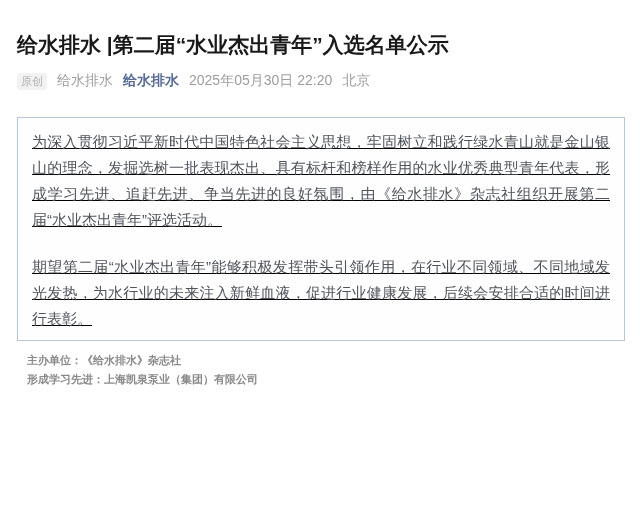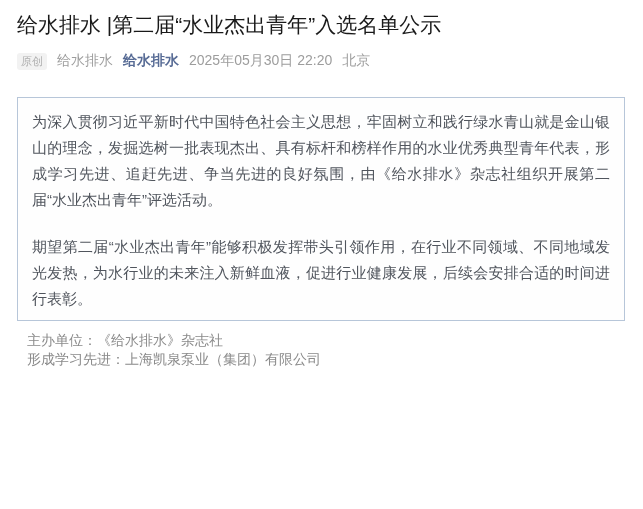--- a/index.html
+++ b/index.html
@@ -4,22 +4,22 @@
 <style>
   html,body{margin:0;padding:0;}
   body{
     width:643px;height:509px;background:#ffffff;overflow:hidden;
     font-family:"Liberation Sans","DejaVu Sans",sans-serif;
     -webkit-font-smoothing:antialiased;
   }
   .page{position:relative;width:643px;height:509px;}
 
   .article-title{
-    margin:10px 17px 0 17px;
-    font-size:21px;line-height:29px;font-weight:400;color:#191919;
+    margin:30px 17px 0 17px;
+    font-size:21px;line-height:29px;font-weight:700;color:#191919;
   }
 
   .byline{
     margin:13px 17px 0 17px;
     display:flex;align-items:center;gap:10px;
     font-size:14px;color:#9d9d9d;white-space:nowrap;
   }
   .original-tag{
     background:#f2f2f2;color:#b0b0b0;font-size:11px;line-height:15px;
     padding:1px 4px;border-radius:3px;flex:0 0 auto;text-align:center;
@@ -28,38 +28,39 @@
     color:#576b95;font-weight:700;text-decoration:none;cursor:pointer;
   }
 
   .content-box{
     box-sizing:border-box;
     margin:27px 17px 0 17px;
     width:608px;
     border:1px solid #b7c6d9;
     background:#fefefe;
     padding:11px 14px 6px 14px;
+    text-decoration:underline;
   }
   .content-box p{
     margin:0 0 12px 0;
     font-size:15px;line-height:26px;color:#50555d;
     text-align:justify;text-justify:inter-ideograph;
   }
   .content-box p.last{margin-bottom:2px;margin-top:21px;}
   .u-green{
     text-decoration-line:underline;
     text-decoration-style:dashed;
     text-decoration-color:#5fcb97;
     text-decoration-thickness:2px;
     text-underline-offset:5px;
   }
 
   .footer{
     margin:10px 16px 0 27px;
-    font-size:14px;line-height:19px;color:#8a8a8a;
+    font-size:11px;line-height:19px;color:#8a8a8a;font-weight:bold;
   }
 </style>
 </head>
 <body>
 
 <div class="page">
 
   <h1 class="article-title">给水排水 |第二届“水业杰出青年”入选名单公示</h1>
 
   <div class="byline">

